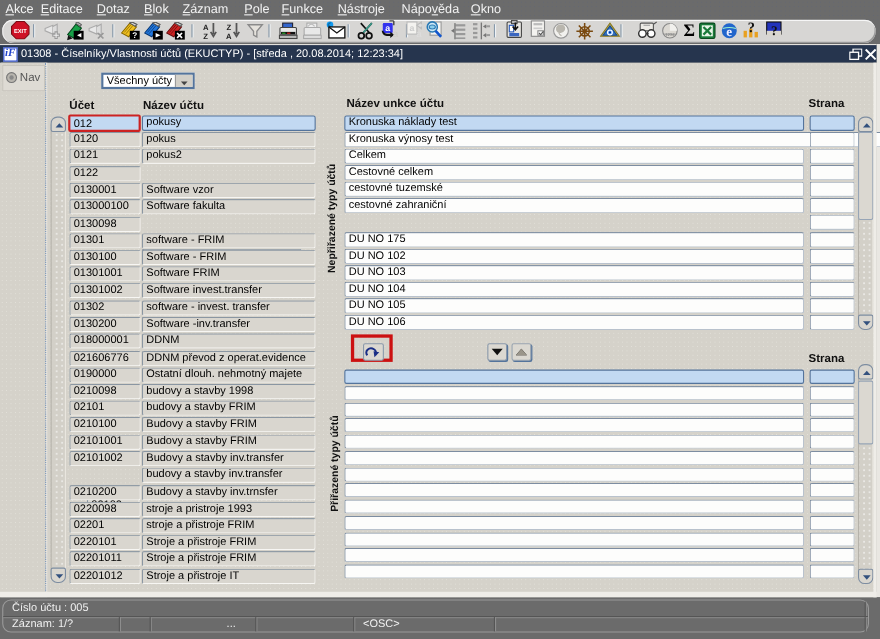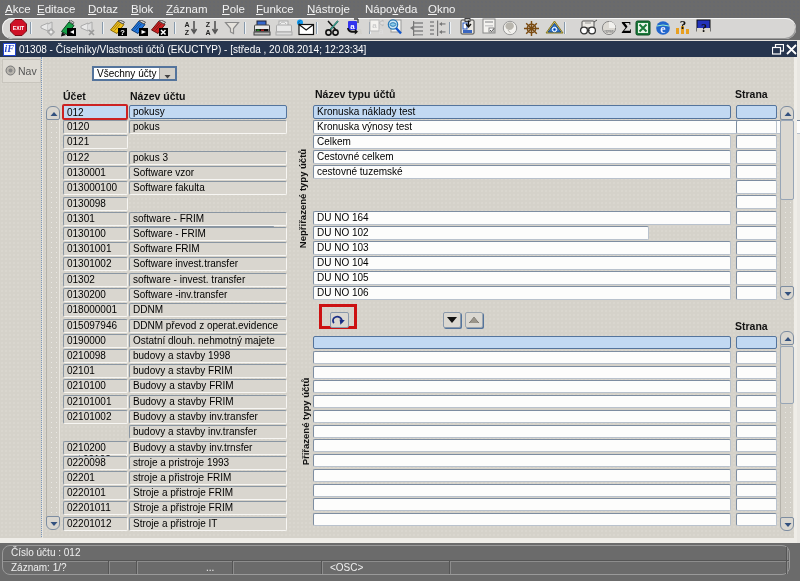--- a/index.html
+++ b/index.html
@@ -274,51 +274,51 @@
 <div class="abs" style="left:18px;top:8px;font-size:10.5px;color:#555;">Nav</div>
 <div class="abs" style="left:92px;top:9px;width:85px;height:15px;background:#fff;border:2px solid #54749c;box-sizing:border-box;">
 <span style="position:absolute;left:3px;top:-0.5px;font-size:10px;color:#000;white-space:nowrap;">Všechny účty</span>
 <div style="position:absolute;right:0;top:0;width:15px;height:11px;background:#d2cfc8;border-left:1px solid #9a9a9a;">
 <svg width="15" height="11" viewBox="0 0 15 11">
           <polygon points="4.5,4 10.5,4 7.5,7.5" fill="#444"></polygon>
         </svg></div>
     </div>
 <div class="hdr" style="left:63px;top:33px">Účet</div>
 <div class="hdr" style="left:130px;top:33px">Název účtu</div>
-<div class="hdr" style="left:315px;top:31px">Název typu účtů</div>
+<div class="hdr" style="left:315px;top:31px">Název unkce účtu</div>
 <div class="hdr" style="left:735px;top:31px">Strana</div>
 <div class="hdr" style="left:735px;top:263px">Strana</div>
 <div class="f hl" style="left:62px;top:47px;width:66px;height:16px;border:2px solid #cc2222;line-height:13px;">012</div>
 <div class="f hl" style="left:129px;top:48px;width:158px;border:1px solid #54749c;">pokusy</div>
 <div class="f" style="left:63px;top:63px;width:65px;">0120</div>
 <div class="f" style="left:129px;top:63px;width:158px;">pokus</div>
 <div class="f" style="left:63px;top:78px;width:65px;">0121</div>
+<div class="f" style="left:129px;top:78px;width:158px;">pokus2</div>
 <div class="f" style="left:63px;top:94px;width:65px;">0122</div>
-<div class="f" style="left:129px;top:94px;width:158px;">pokus 3</div>
 <div class="f" style="left:63px;top:109px;width:65px;">0130001</div>
 <div class="f" style="left:129px;top:109px;width:158px;">Software vzor</div>
 <div class="f" style="left:63px;top:124px;width:65px;">013000100</div>
 <div class="f" style="left:129px;top:124px;width:158px;">Software fakulta</div>
 <div class="f" style="left:63px;top:140px;width:65px;">0130098</div>
 <div class="f" style="left:129px;top:140px;width:146px;margin-top:29px;">software - 1998</div>
 <div class="f" style="left:63px;top:155px;width:65px;">01301</div>
 <div class="f" style="left:129px;top:155px;width:158px;">software - FRIM</div>
 <div class="f" style="left:63px;top:170px;width:65px;">0130100</div>
 <div class="f" style="left:129px;top:170px;width:158px;">Software - FRIM</div>
 <div class="f" style="left:63px;top:185px;width:65px;">01301001</div>
 <div class="f" style="left:129px;top:185px;width:158px;">Software FRIM</div>
 <div class="f" style="left:63px;top:200px;width:65px;">01301002</div>
 <div class="f" style="left:129px;top:200px;width:158px;">Software invest.transfer</div>
 <div class="f" style="left:63px;top:216px;width:65px;">01302</div>
 <div class="f" style="left:129px;top:216px;width:158px;">software - invest. transfer</div>
 <div class="f" style="left:63px;top:231px;width:65px;">0130200</div>
 <div class="f" style="left:129px;top:231px;width:158px;">Software -inv.transfer</div>
 <div class="f" style="left:63px;top:246px;width:65px;">018000001</div>
 <div class="f" style="left:129px;top:246px;width:158px;">DDNM</div>
-<div class="f" style="left:63px;top:262px;width:65px;">015097946</div>
+<div class="f" style="left:63px;top:262px;width:65px;">021606776</div>
 <div class="f" style="left:129px;top:262px;width:158px;">DDNM převod z operat.evidence</div>
 <div class="f" style="left:63px;top:277px;width:65px;">0190000</div>
 <div class="f" style="left:129px;top:277px;width:158px;">Ostatní dlouh. nehmotný majete</div>
 <div class="f" style="left:63px;top:292px;width:65px;">0210098</div>
 <div class="f" style="left:129px;top:292px;width:158px;">budovy a stavby 1998</div>
 <div class="f" style="left:63px;top:307px;width:65px;">02101</div>
 <div class="f" style="left:129px;top:307px;width:158px;">budovy a stavby FRIM</div>
 <div class="f" style="left:63px;top:322px;width:65px;">0210100</div>
 <div class="f" style="left:129px;top:322px;width:158px;">Budovy a stavby FRIM</div>
 <div class="f" style="left:63px;top:338px;width:65px;">02101001</div>
@@ -353,25 +353,26 @@
 <div class="w hl" style="left:313px;top:48px;width:418px;border-color:#54749c;"> Kronuska náklady test</div>
 <div class="w hl" style="left:736px;top:48px;width:41px;border-color:#54749c;"></div>
 <div class="w" style="left:313px;top:63px;width:498px;"> Kronuska výnosy test</div>
 <div class="w" style="left:736px;top:63px;width:41px;"></div>
 <div class="w" style="left:313px;top:78px;width:418px;">Celkem</div>
 <div class="w" style="left:736px;top:78px;width:41px;"></div>
 <div class="w" style="left:313px;top:93px;width:418px;">Cestovné celkem</div>
 <div class="w" style="left:736px;top:93px;width:41px;"></div>
 <div class="w" style="left:313px;top:108px;width:418px;">cestovné tuzemské</div>
 <div class="w" style="left:736px;top:108px;width:41px;"></div>
+<div class="w" style="left:313px;top:123px;width:418px;">cestovné zahraniční</div>
 <div class="w" style="left:736px;top:123px;width:41px;"></div>
 <div class="w" style="left:736px;top:138px;width:41px;"></div>
-<div class="w" style="left:313px;top:154px;width:418px;">DU NO 164</div>
+<div class="w" style="left:313px;top:154px;width:418px;">DU NO 175</div>
 <div class="w" style="left:736px;top:154px;width:41px;"></div>
-<div class="w" style="left:313px;top:169px;width:336px;">DU NO 102</div>
+<div class="w" style="left:313px;top:169px;width:418px;">DU NO 102</div>
 <div class="w" style="left:736px;top:169px;width:41px;"></div>
 <div class="w" style="left:313px;top:184px;width:418px;">DU NO 103</div>
 <div class="w" style="left:736px;top:184px;width:41px;"></div>
 <div class="w" style="left:313px;top:199px;width:418px;">DU NO 104</div>
 <div class="w" style="left:736px;top:199px;width:41px;"></div>
 <div class="w" style="left:313px;top:214px;width:418px;">DU NO 105</div>
 <div class="w" style="left:736px;top:214px;width:41px;"></div>
 <div class="w" style="left:313px;top:229px;width:418px;">DU NO 106</div>
 <div class="w" style="left:736px;top:229px;width:41px;"></div>
 <div class="sbtrack" style="left:780px;top:56px;height:180px;"></div>
@@ -438,21 +439,21 @@
 <div class="sbthumb" style="left:780px;top:289px;height:58px;"></div>
 <div class="sbbtn" style="left:780px;top:460px;border-radius:2px 2px 6px 6px;">
       <svg width="12" height="10" viewBox="0 0 12 10">
         <polygon points="6,7 9.5,3 2.5,3" fill="#33517e"></polygon>
       </svg>
     </div>
 </div>
 <div class="abs dots-dark" style="left:0;top:543px;width:800px;height:38px;background:#6b6b6b;"></div>
 <div class="abs" style="left:2px;top:545px;width:788px;height:30px;border:1px solid #9a9a9a;border-radius:8px;box-sizing:border-box;">
 <div style="position:absolute;left:0;top:14px;width:100%;height:1px;background:#555;box-shadow:0 1px 0 #8d8d8d;"></div>
-<div class="statusline" style="left:8px;top:1px;">Číslo účtu : 012</div>
+<div class="statusline" style="left:8px;top:1px;">Číslo účtu : 005</div>
 <div class="statusline" style="left:8px;top:16px;">Záznam: 1/?</div>
 <div class="statusline" style="left:203px;top:16px;">...</div>
 <div class="statusline" style="left:327px;top:16px;">&lt;OSC&gt;</div>
 <div class="sdiv" style="left:105px;top:15px;height:13px;"></div>
 <div class="sdiv" style="left:133px;top:15px;height:13px;"></div>
 <div class="sdiv" style="left:229px;top:15px;height:13px;"></div>
 <div class="sdiv" style="left:318px;top:15px;height:13px;"></div>
 <div class="sdiv" style="left:446px;top:15px;height:13px;"></div>
 <div class="sdiv" style="left:783px;top:15px;height:13px;"></div>
 <div class="sdiv" style="left:783px;top:1px;height:13px;"></div>

